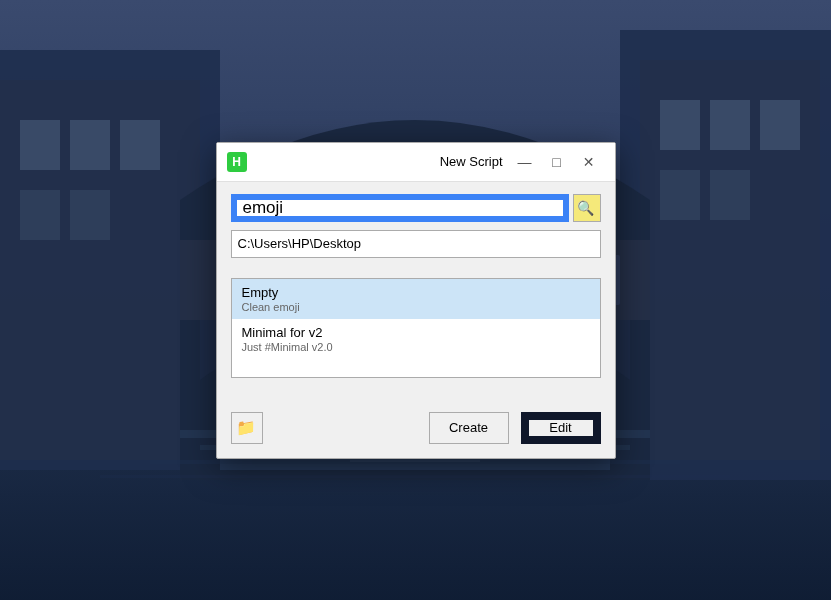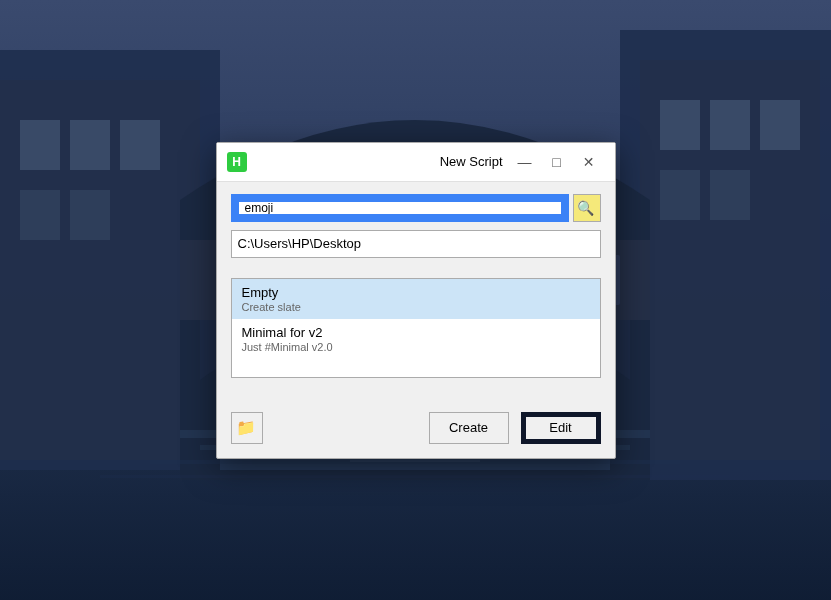--- a/index.html
+++ b/index.html
@@ -100,23 +100,23 @@
 
     .search-row {
       display: flex;
       gap: 4px;
       margin-bottom: 8px;
     }
 
     .search-input {
       flex: 1;
       height: 28px;
-      border: 8px solid #3b82f6;
+      border: 6px solid #3b82f6;
       padding: 2px 6px;
-      font-size: 12px;
+      font-size: 17px;
       color: #000;
       outline: none;
       background: white;
     }
 
     .search-btn {
       width: 28px;
       height: 28px;
       border: 1px solid #ababab;
       background: #f5e97a;
@@ -201,21 +201,21 @@
       min-width: 80px;
       border: 1px solid #ababab;
       background: #f0f0f0;
       font-size: 13px;
       cursor: pointer;
       padding: 0 16px;
       color: #000;
     }
 
     .btn.primary {
-      border: 5px solid #0f172a;
+      border: 8px solid #0f172a;
       background: #f0f0f0;
       text-align: center;
     }
 
     
     .bg-svg {
       position: absolute;
       top: 0; left: 0;
       width: 100%; height: 100%;
     }
@@ -313,21 +313,21 @@
         </button>
       </div>
 
       
       <input type="text" class="path-input" value="C:\Users\HP\Desktop" style="">
 
       
       <div class="template-list">
         <div class="template-item selected">
           <div class="template-item-name">Empty</div>
-          <div class="template-item-desc">Create slate</div>
+          <div class="template-item-desc">Clean emoji</div>
         </div>
         <div class="template-item">
           <div class="template-item-name">Minimal for v2</div>
           <div class="template-item-desc">Just #Minimal v2.0</div>
         </div>
       </div>
 
     </div>
 
     <div class="dialog-footer">

